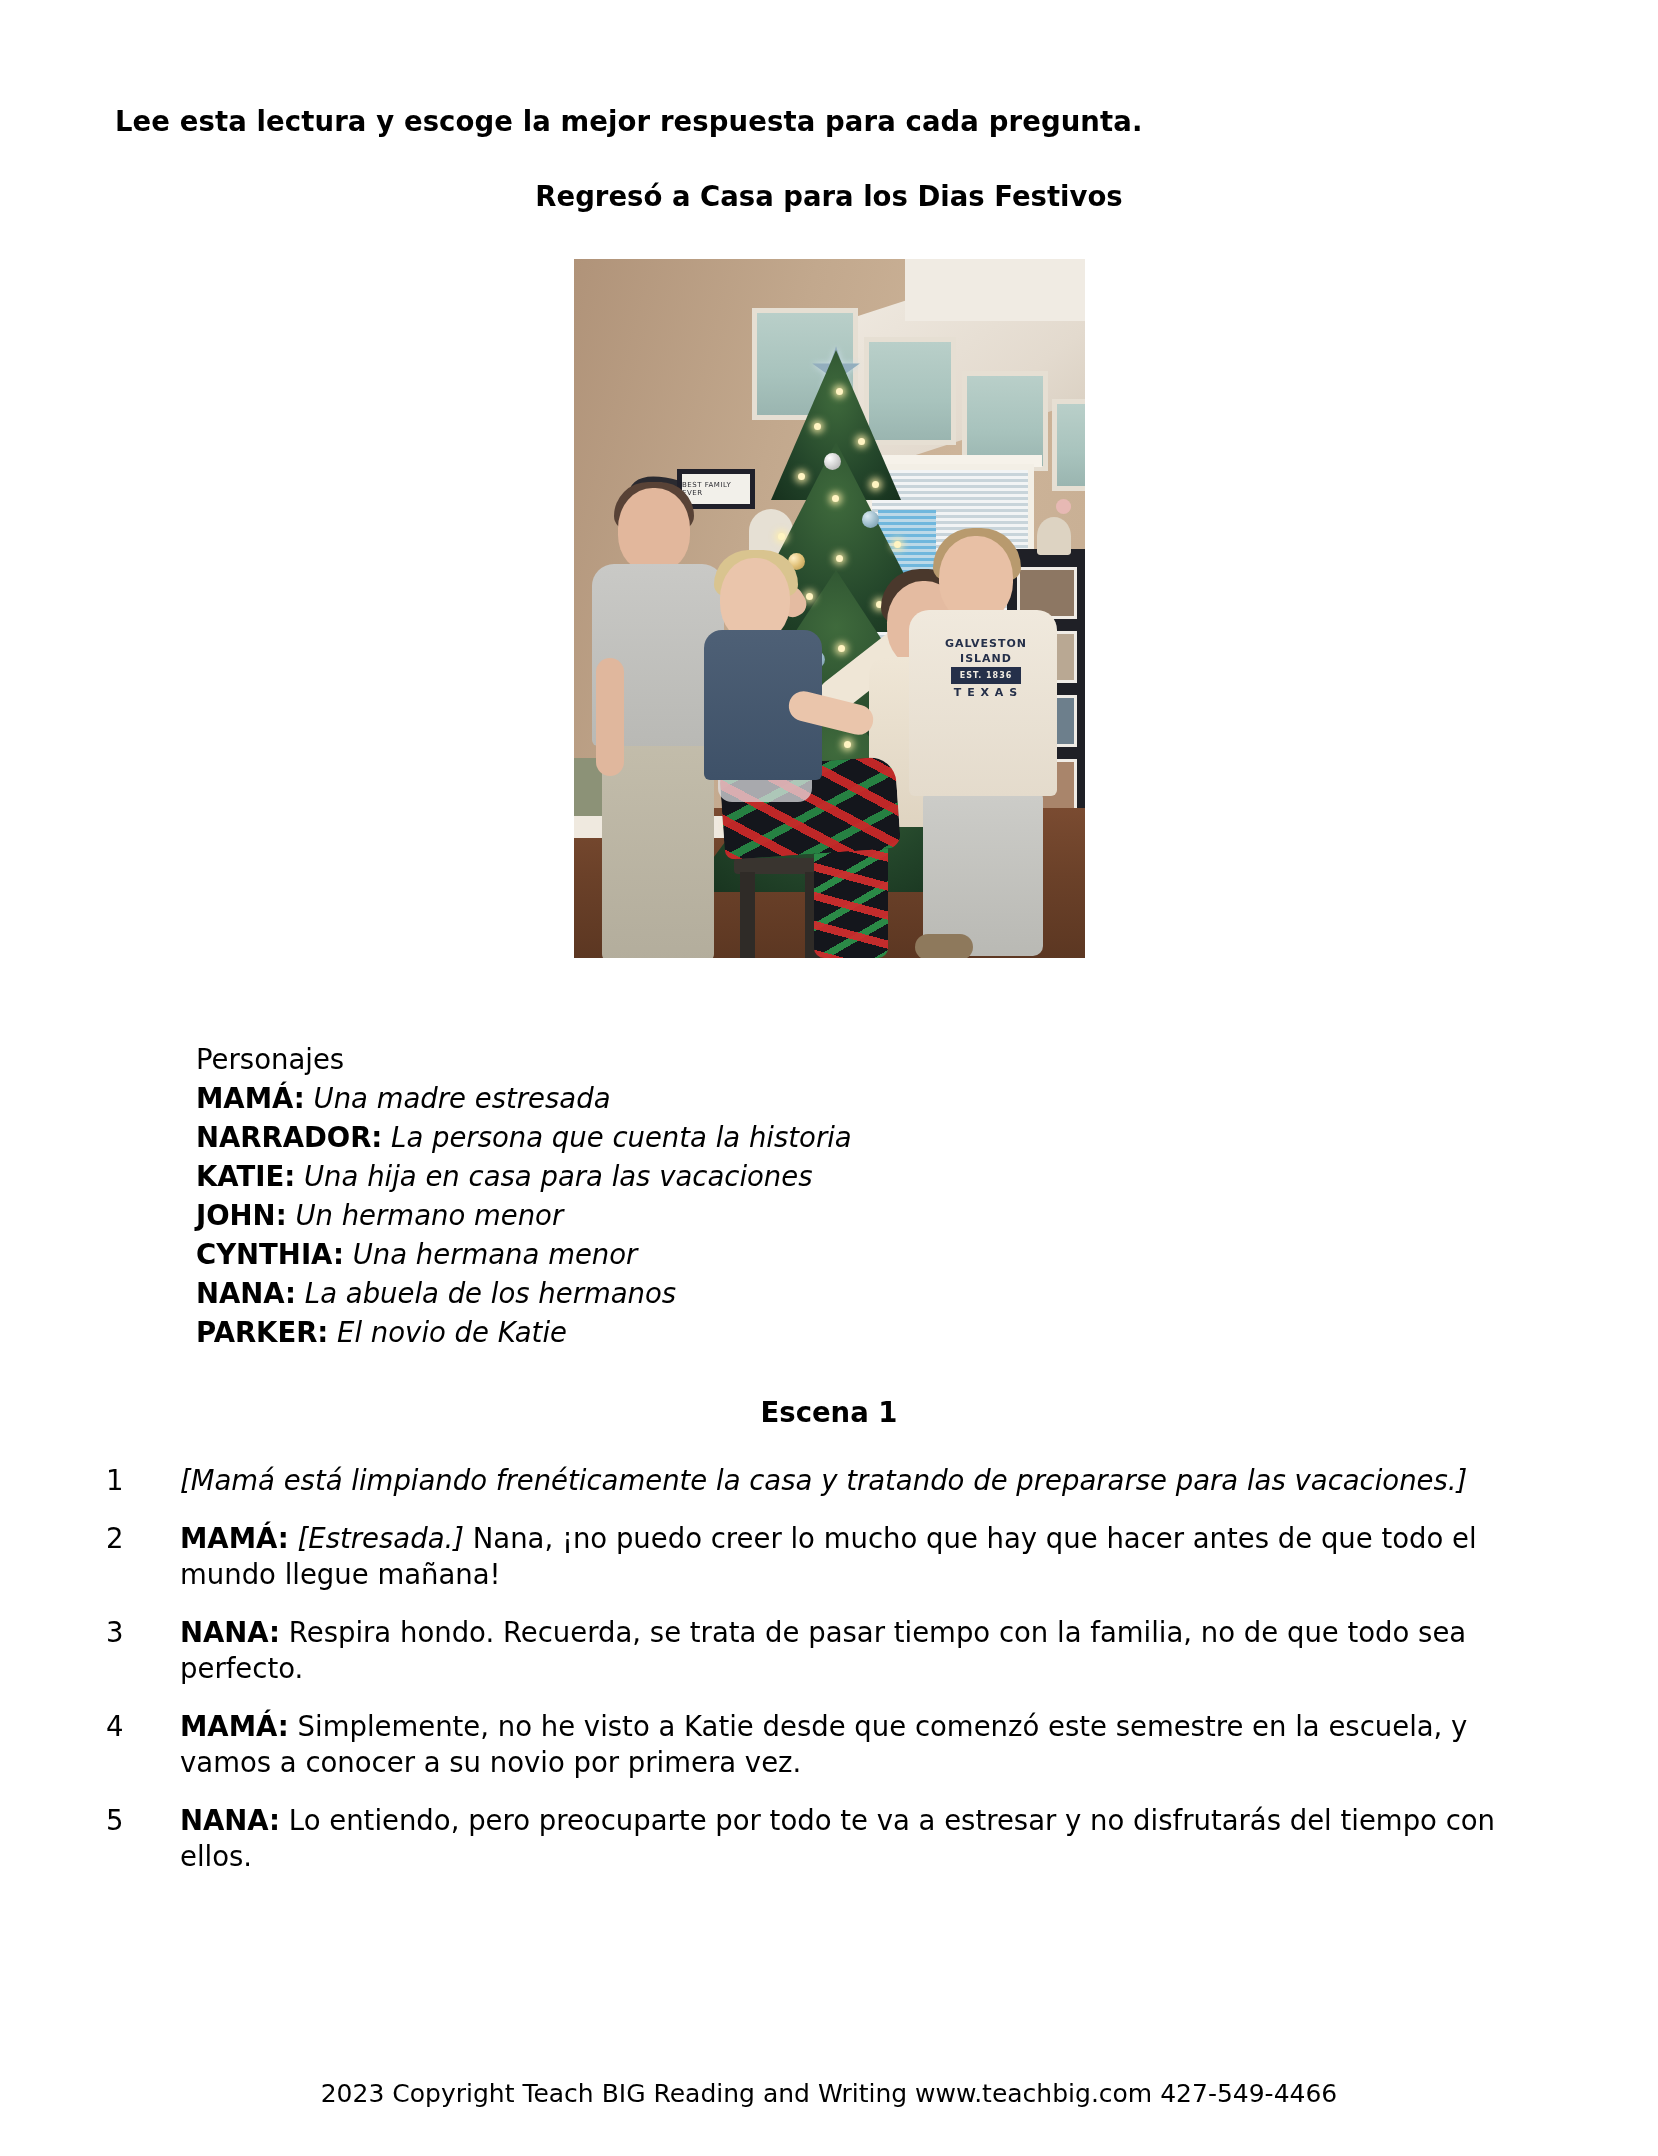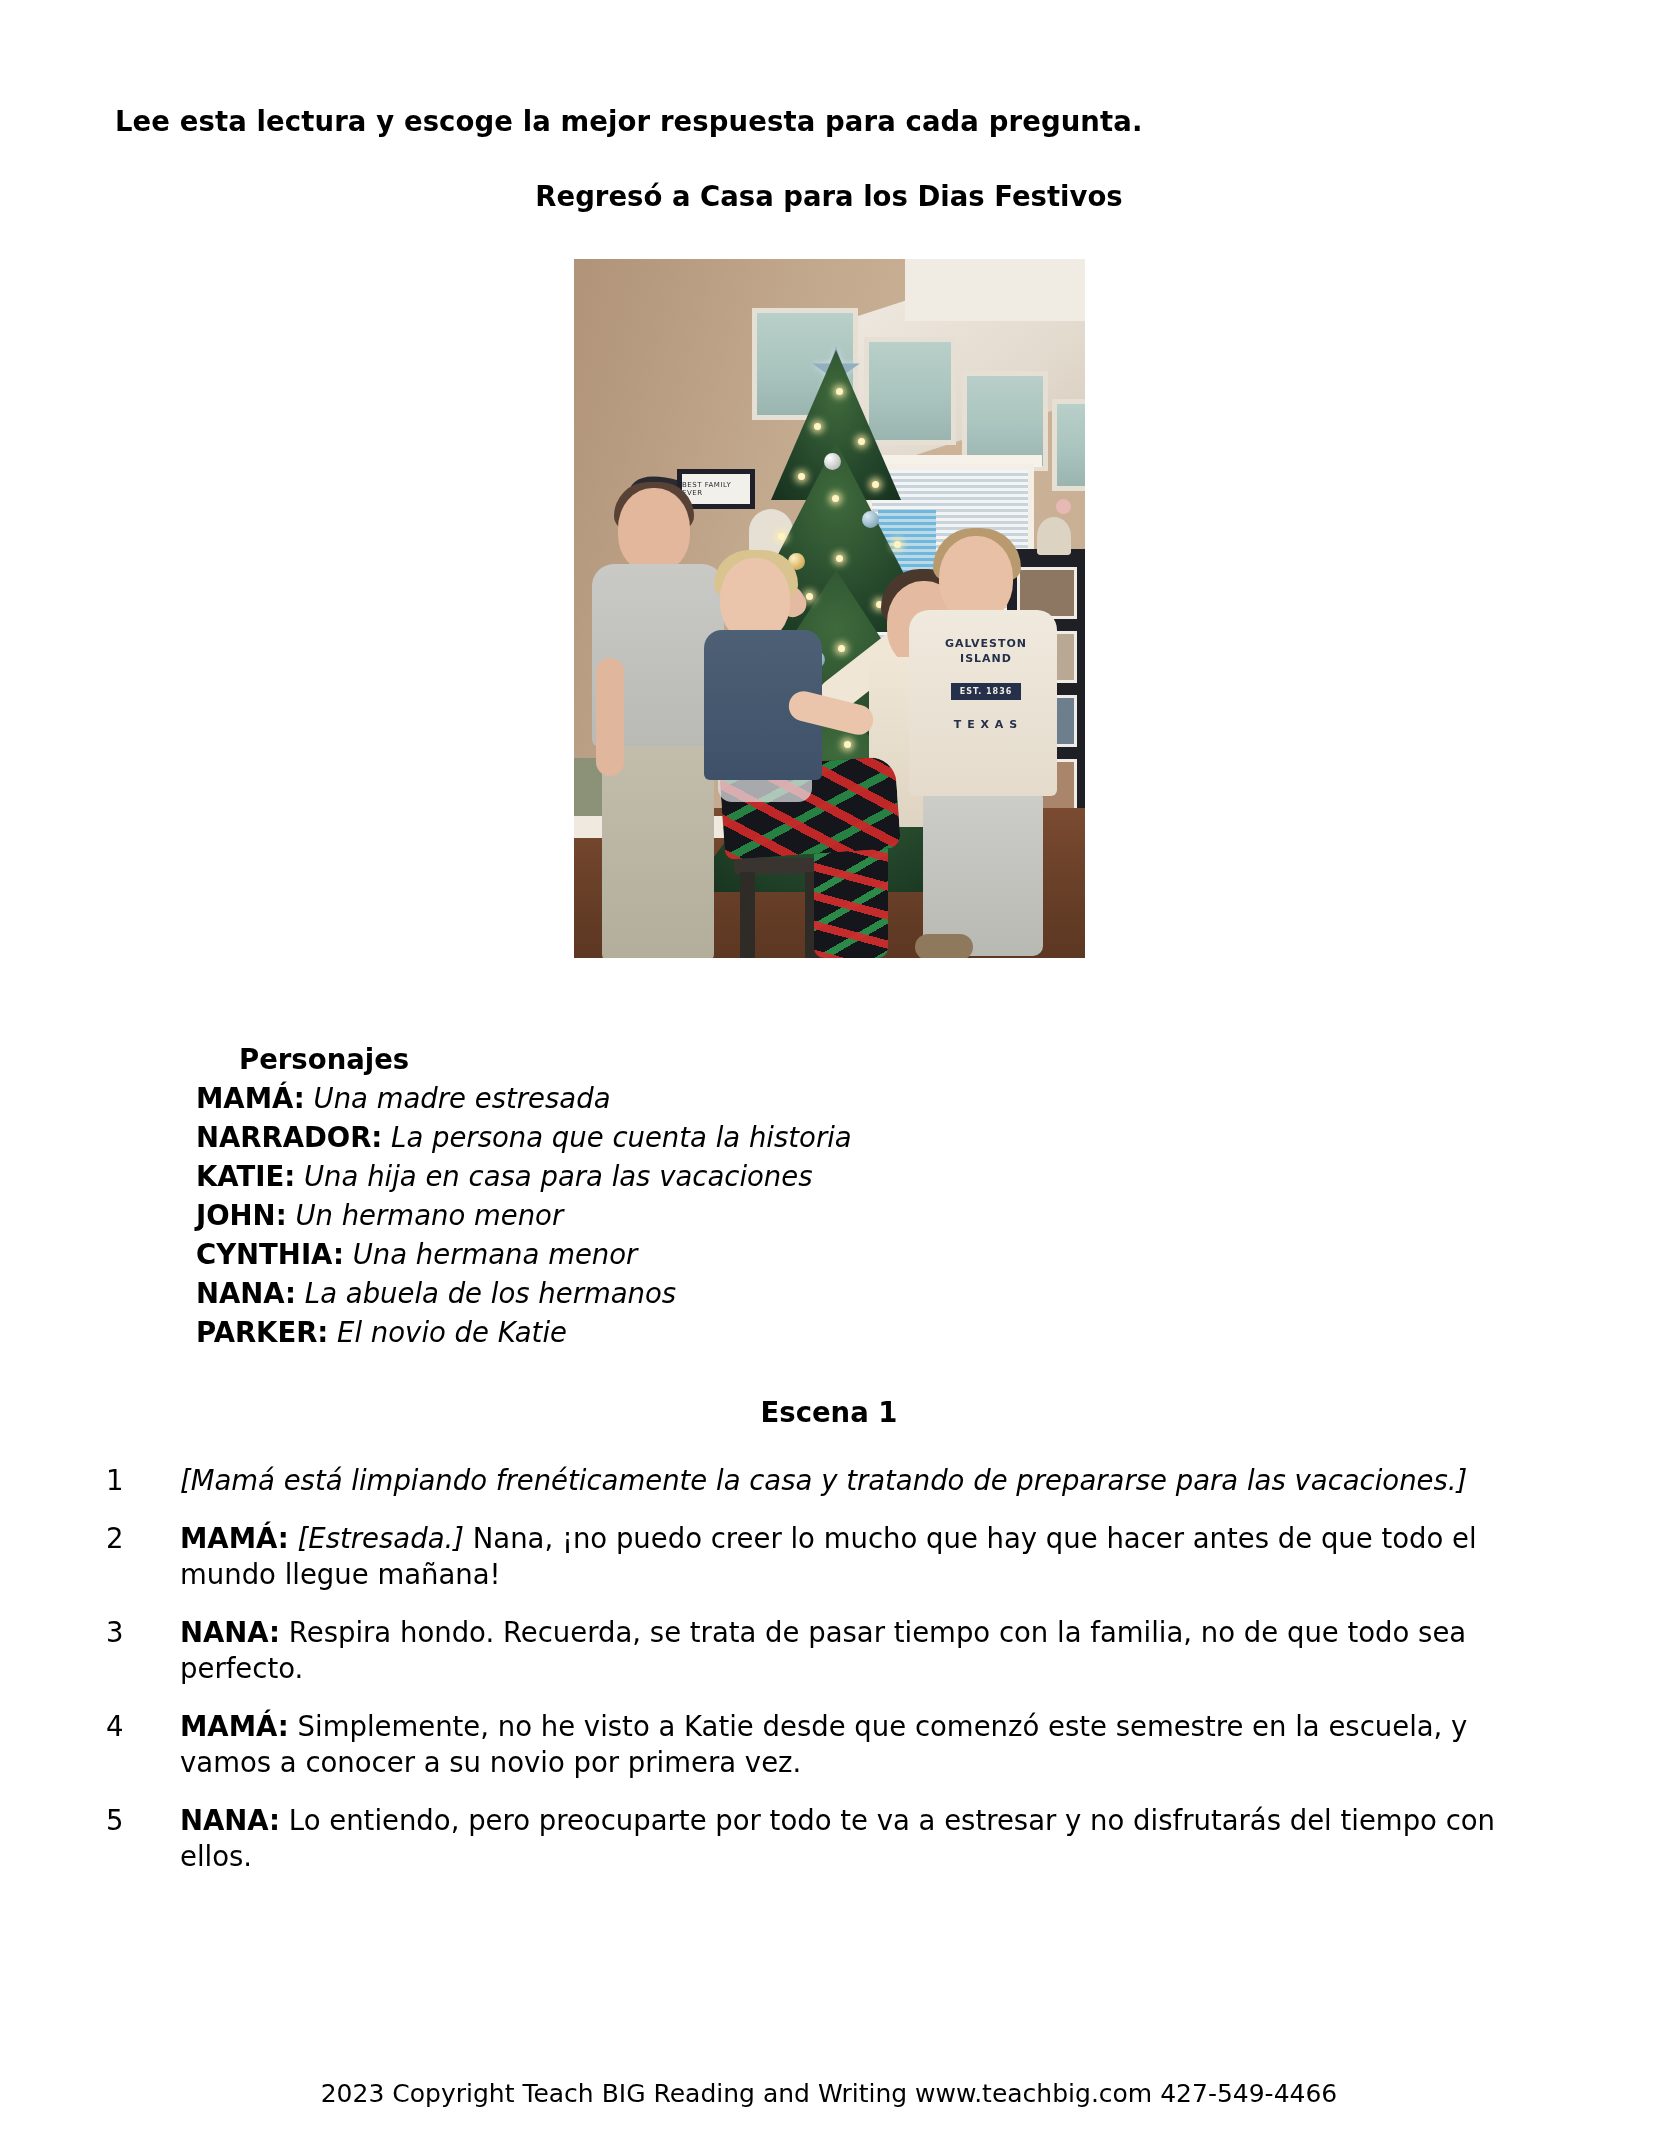--- a/index.html
+++ b/index.html
@@ -326,21 +326,21 @@
     text-align: center;
     letter-spacing: 1px;
     line-height: 15px;
   }
   .girl1 .teeband {
     display: block;
     background: #25304a;
     color: #f1ece2;
     font-size: 8px;
     padding: 1px 0;
-    margin: 17px 8px;
+    margin: 1px 8px;
   }
   .girl1 .legs {
     position: absolute; left: 14px; top: 252px; width: 120px; height: 168px;
     background: linear-gradient(180deg,#cdcdc9 0%, #b9b9b4 100%);
     border-radius: 10px;
   }
   .girl1 .shoe {
     position: absolute; left: 6px; bottom: -4px; width: 58px; height: 26px;
     background: #8e795c; border-radius: 14px;
   }
@@ -412,21 +412,21 @@
   
   .characters {
     position: absolute;
     left: 196px;
     top: 1040px;
     font-size: 27.5px;
     line-height: 39px;
   }
   .characters .who { font-weight: bold; }
   .characters .desc { font-style: italic; }
-  .characters .head-line { font-weight: bold; margin-left: 43px; }
+  .characters .head-line { font-weight: normal; }
 
   
   .scene {
     position: absolute;
     left: 0; right: 0;
     top: 1396px;
     text-align: center;
     font-size: 27.5px;
     font-weight: bold;
   }

